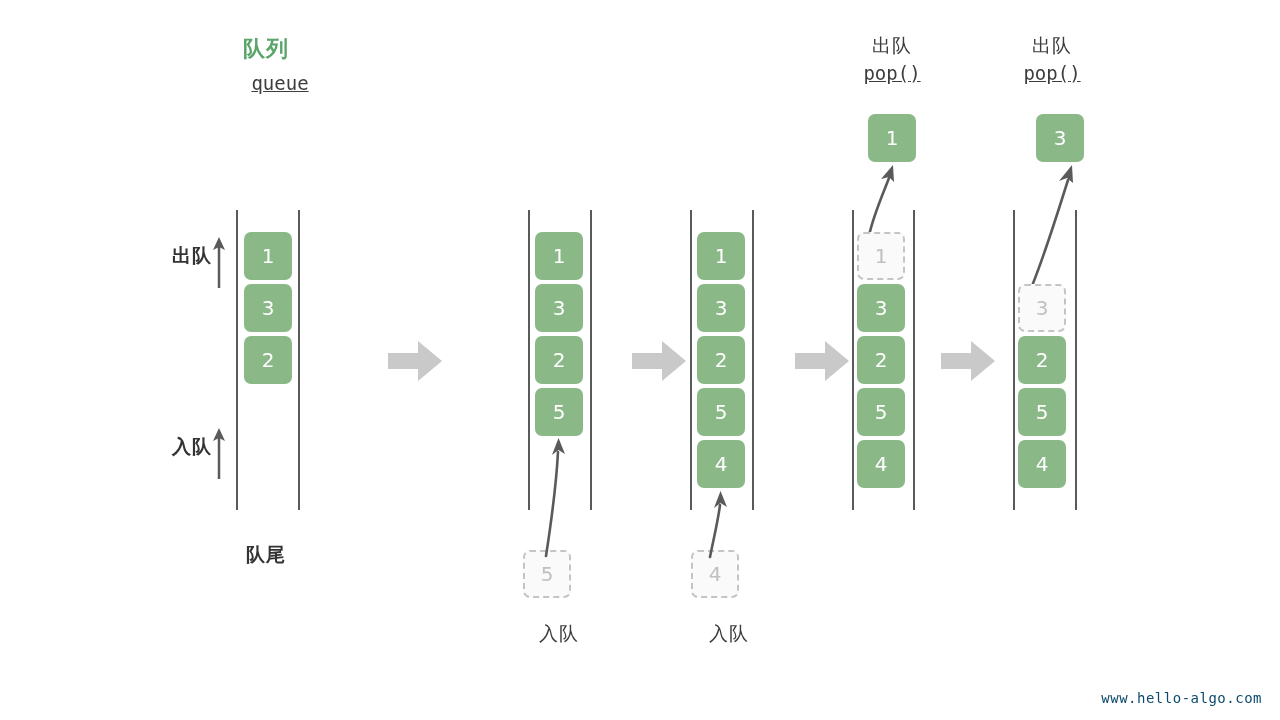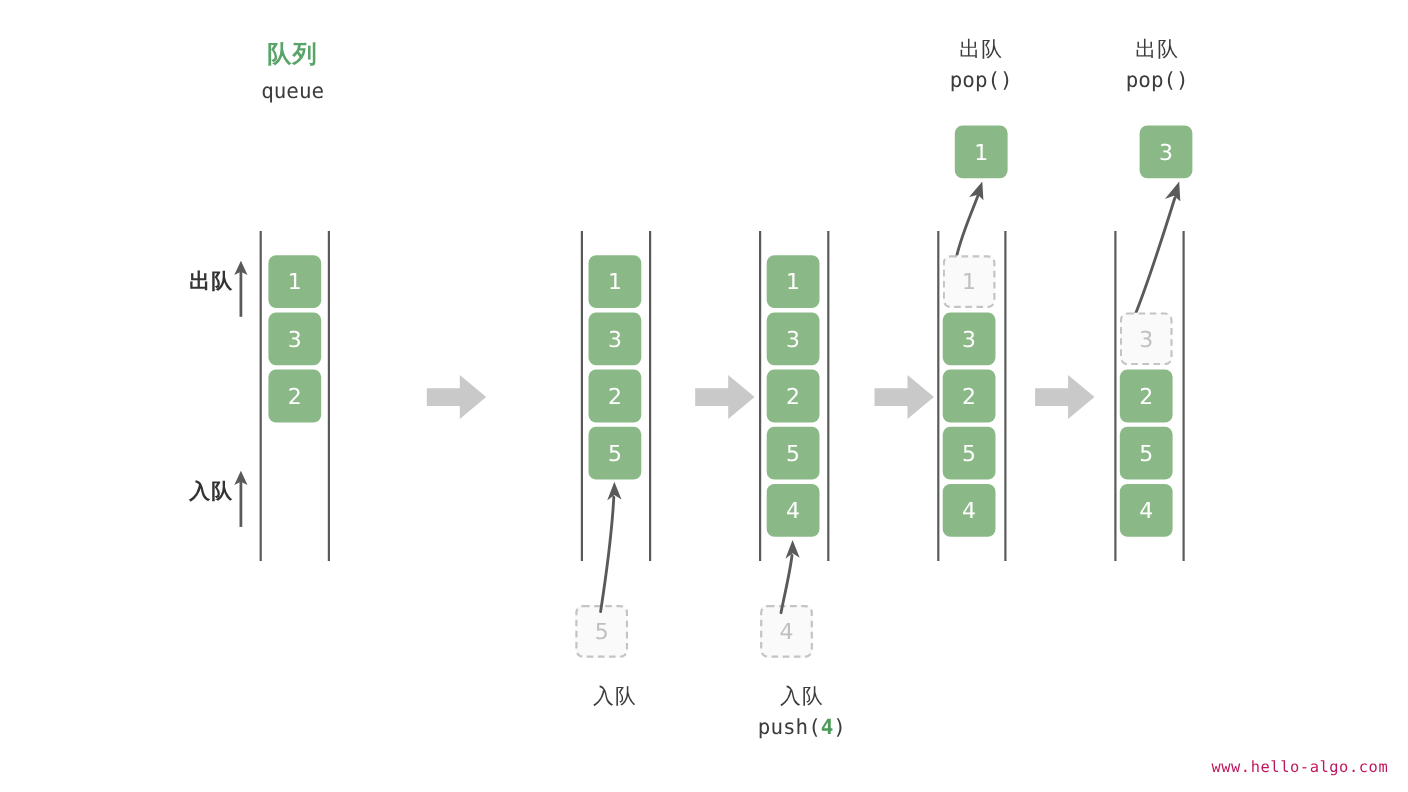--- a/index.html
+++ b/index.html
@@ -55,20 +55,21 @@
     color: #3c3c3c;
     display: block;
     letter-spacing: 1px;
   }
   .op-caption .op-code {
     font-family: "DejaVu Sans Mono", "Liberation Mono", monospace;
     font-size: 19px;
     color: #3c3c3c;
     display: block;
     white-space: pre;
+    text-decoration: underline;
   }
   .op-caption .op-code .arg { color: #4c9a5a; font-weight: bold; }
 
   
   .rail {
     position: absolute;
     width: 0;
     border-left: 2px solid #5a5a5a;
   }
 
@@ -96,34 +97,35 @@
   
   .side-arrow { position: absolute; }
 
   
   .watermark {
     position: absolute;
     right: 18px;
     bottom: 14px;
     font-family: "DejaVu Sans Mono", "Liberation Mono", monospace;
     font-size: 14px;
-    color: #be185d;
+    color: #0c4a6e;
     letter-spacing: 0.5px;
   }
 
   svg { display: block; overflow: visible; }
 </style>
 </head>
 <body>
 
 <div class="stage">
 
   <div class="abs title-cn" style="left:186px; top:34px; width:160px;">队列</div>
-  <div class="abs title-en" style="left:186px; top:72px; width:160px;">queue</div>
-
+  <div class="abs title-en" style="left:200px; top:72px; width:160px;text-decoration:underline;">queue</div>
+
+  <div class="abs label-cn-bold" style="left:186px; top:542px; width:160px;">队尾</div>
 
   <div class="abs label-cn-bold" style="left:140px; top:243px; width:72px; text-align:right;">出队</div>
   <svg class="side-arrow" style="left:206px; top:234px;" width="26" height="56" viewBox="0 0 26 56">
     <line x1="13" y1="54" x2="13" y2="12" stroke="#5a5a5a" stroke-width="2.5"></line>
     <path d="M13 3 L19 16 L13 13 L7 16 Z" fill="#5a5a5a"></path>
   </svg>
 
   <div class="abs label-cn-bold" style="left:140px; top:434px; width:72px; text-align:right;">入队</div>
   <svg class="side-arrow" style="left:206px; top:425px;" width="26" height="56" viewBox="0 0 26 56">
     <line x1="13" y1="54" x2="13" y2="12" stroke="#5a5a5a" stroke-width="2.5"></line>
@@ -177,21 +179,20 @@
 
     <div class="box ghost" style="left:691px; top:550px;">4</div>
 
     <svg class="abs" style="left:688px; top:483px;" width="60" height="78" viewBox="0 0 60 78">
       <path d="M22 74 C26 54 30 38 32 22" stroke="#5a5a5a" stroke-width="2.6" fill="none" stroke-linecap="round"></path>
       <path d="M32.5 8 L39 24 L32.5 20 L26 25 Z" fill="#5a5a5a"></path>
     </svg>
 
     <div class="abs op-caption" style="left:639px; top:620px; width:180px;">
       <span class="op-cn">入队</span>
-      <span class="op-code"><span>push(</span><span class="arg">4</span><span>)</span></span>
     </div>
   </div>
 
   <svg class="abs" style="left:795px; top:341px;" width="54" height="40" viewBox="0 0 54 40">
     <path d="M0 12 H30 V0 L54 20 L30 40 V28 H0 Z" fill="#c9c9c9"></path>
   </svg>
 
   <div>
     <div class="abs op-caption" style="left:802px; top:32px; width:180px;">
       <span class="op-cn">出队</span>

